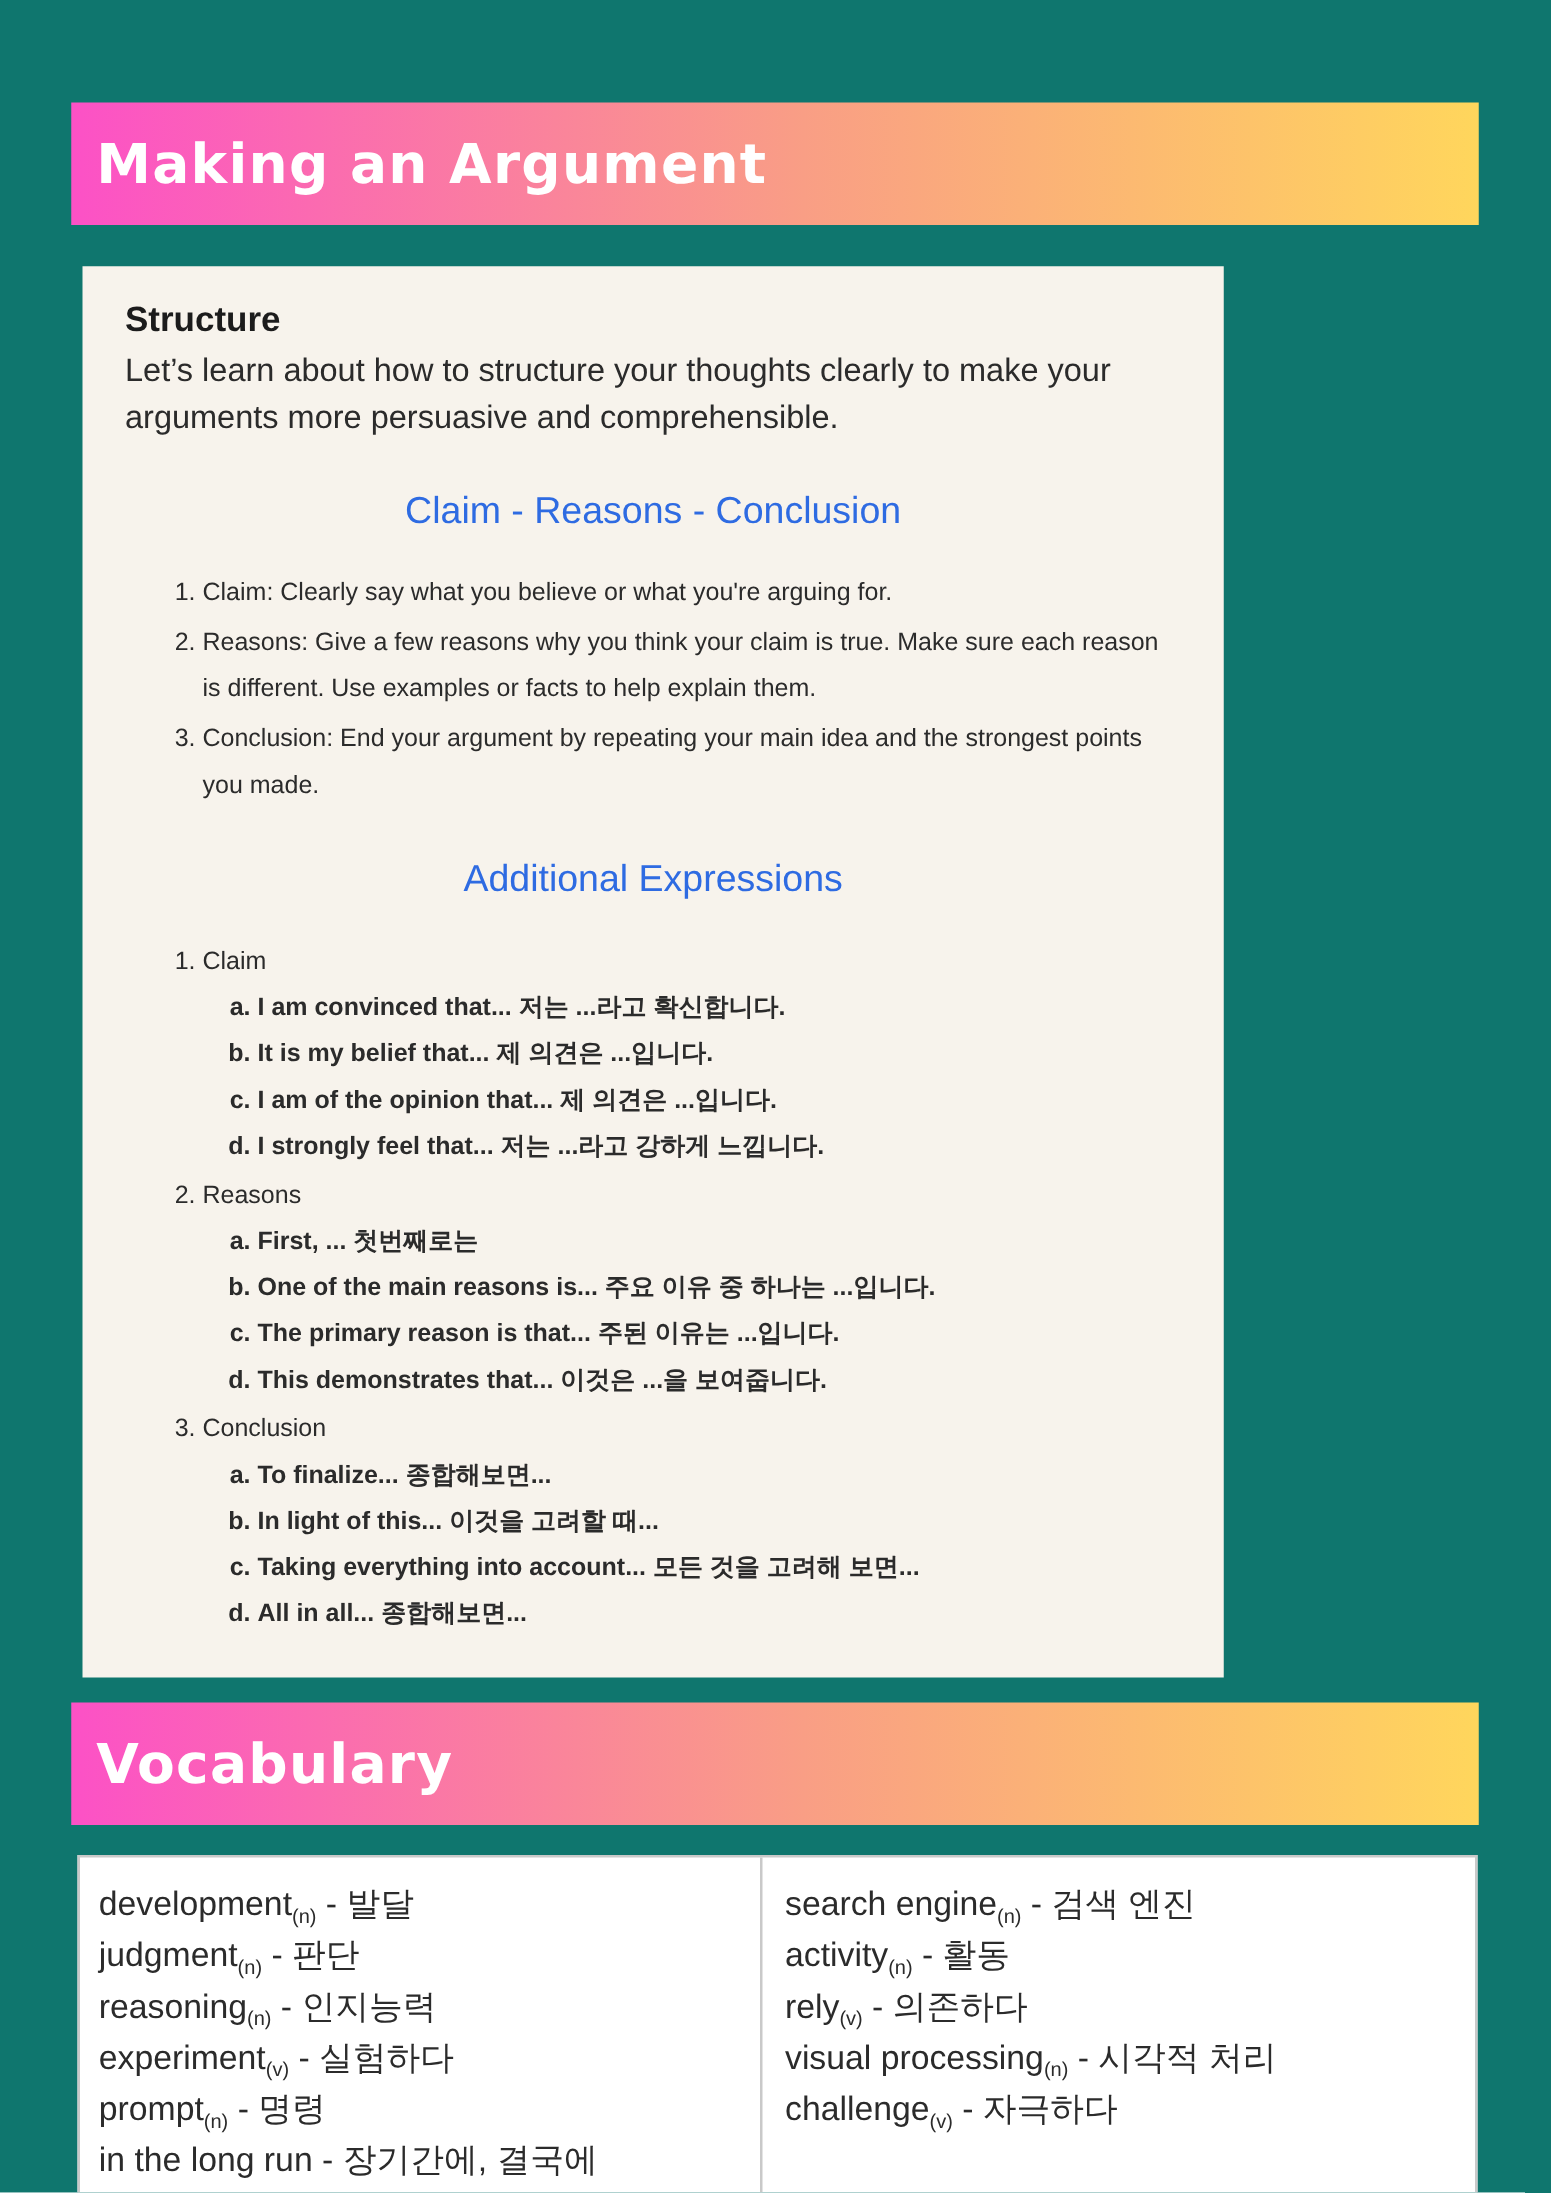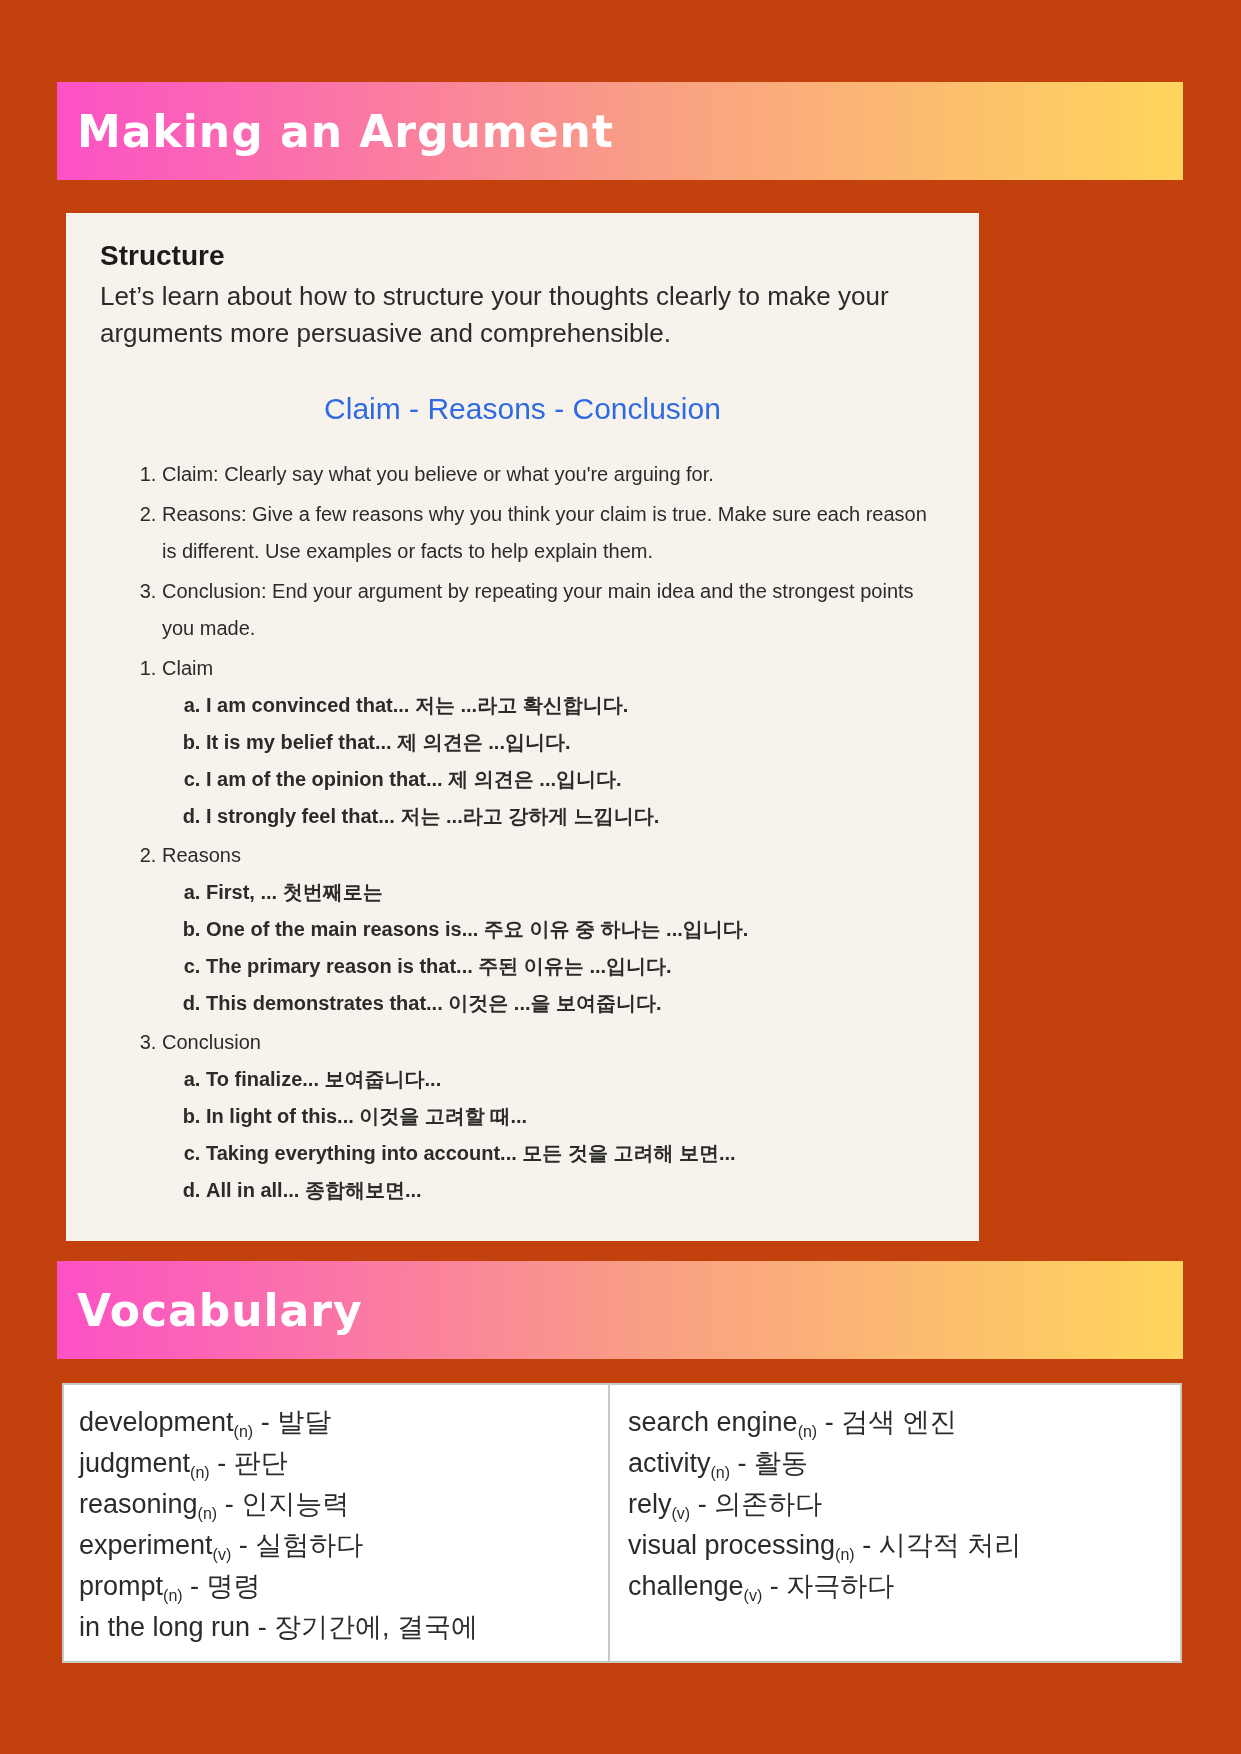--- a/index.html
+++ b/index.html
@@ -1,21 +1,21 @@
 <!DOCTYPE html>
 <html><head>
 <meta charset="utf-8">
 <style>
   * { box-sizing: border-box; }
   html, body { margin: 0; padding: 0; background: #ffffff; }
   .page {
     position: relative;
     width: 1241px;
     height: 1754px;
-    background: #c2410c;
+    background: #0f766e;
     font-family: "Liberation Sans", "DejaVu Sans", sans-serif;
     color: #2b2b2b;
     overflow: hidden;
   }
   .band {
     margin-left: 57px;
     width: 1126px;
     height: 98px;
     background: linear-gradient(90deg, #fc51c6 0%, #f99e85 52%, #ffd65c 100%);
     display: flex;
@@ -110,20 +110,21 @@
     <p class="intro">Let’s learn about how to structure your thoughts clearly to make your arguments more persuasive and comprehensible.</p>
 
     <h3 class="blue-heading">Claim - Reasons - Conclusion</h3>
 
     <ol class="steps">
       <li>Claim: Clearly say what you believe or what you're arguing for.</li>
       <li>Reasons: Give a few reasons why you think your claim is true. Make sure each reason is different. Use examples or facts to help explain them.</li>
       <li>Conclusion: End your argument by repeating your main idea and the strongest points you made.</li>
     </ol>
 
+    <h3 class="blue-heading">Additional Expressions</h3>
 
     <ol class="expr">
       <li>
         <span>Claim</span>
         <ol class="sub">
           <li>I am convinced that... 저는 ...라고 확신합니다.</li>
           <li>It is my belief that... 제 의견은 ...입니다.</li>
           <li>I am of the opinion that... 제 의견은 ...입니다.</li>
           <li>I strongly feel that... 저는 ...라고 강하게 느낍니다.</li>
         </ol>
@@ -133,21 +134,21 @@
         <ol class="sub">
           <li>First, ... 첫번째로는</li>
           <li>One of the main reasons is... 주요 이유 중 하나는 ...입니다.</li>
           <li>The primary reason is that... 주된 이유는 ...입니다.</li>
           <li>This demonstrates that... 이것은 ...을 보여줍니다.</li>
         </ol>
       </li>
       <li>
         <span>Conclusion</span>
         <ol class="sub">
-          <li>To finalize... 보여줍니다...</li>
+          <li>To finalize... 종합해보면...</li>
           <li>In light of this... 이것을 고려할 때...</li>
           <li>Taking everything into account... 모든 것을 고려해 보면...</li>
           <li>All in all... 종합해보면...</li>
         </ol>
       </li>
     </ol>
   </div>
 
   <div class="band band-2">
     <span class="band-title">Vocabulary</span>

